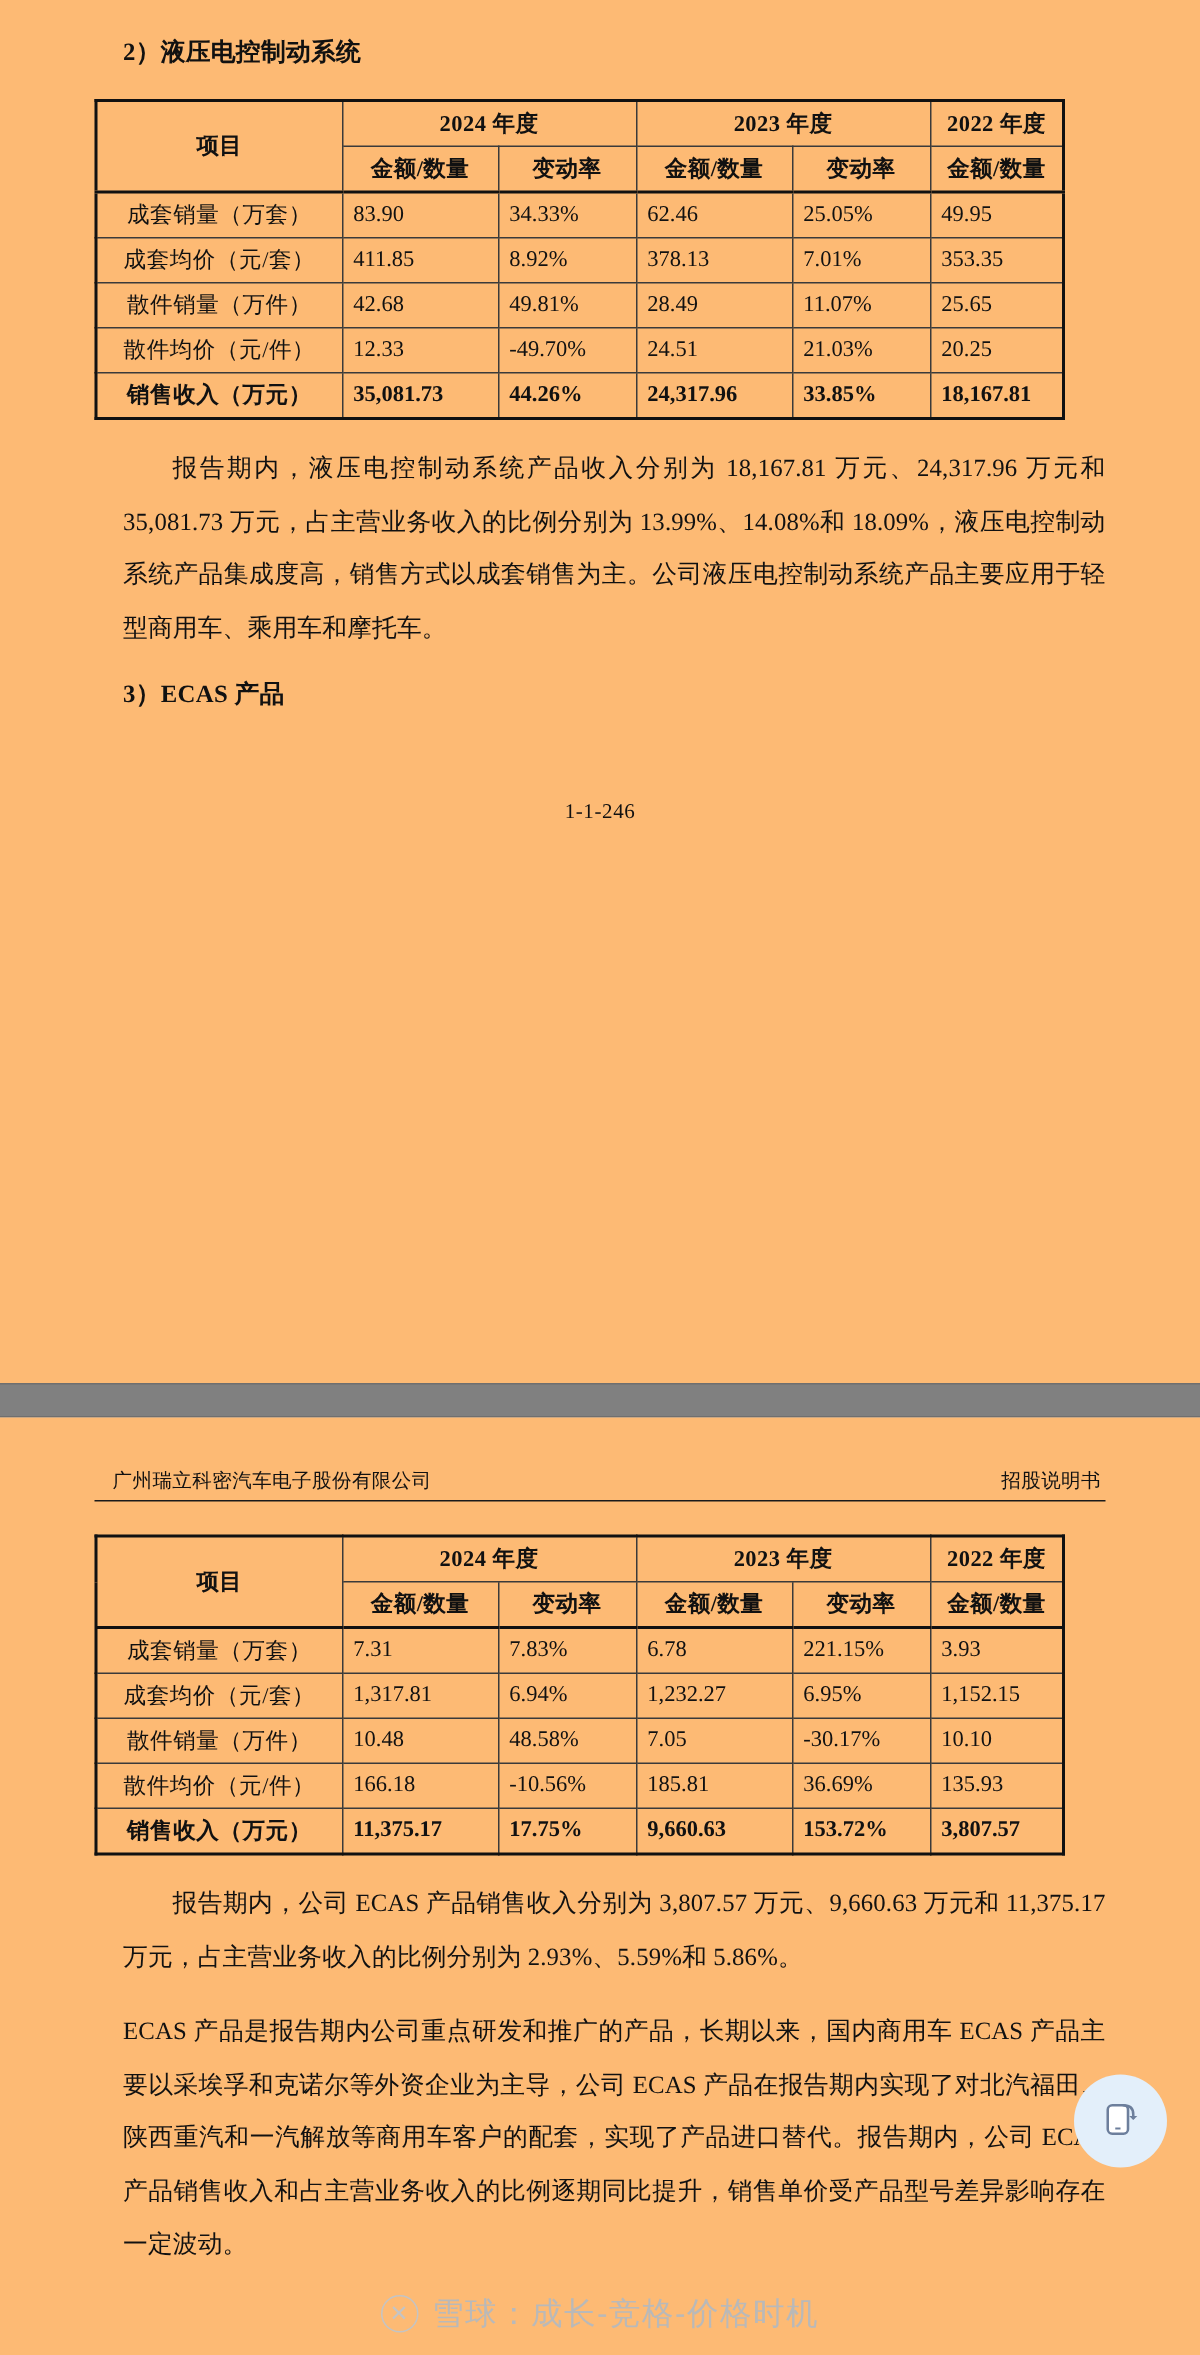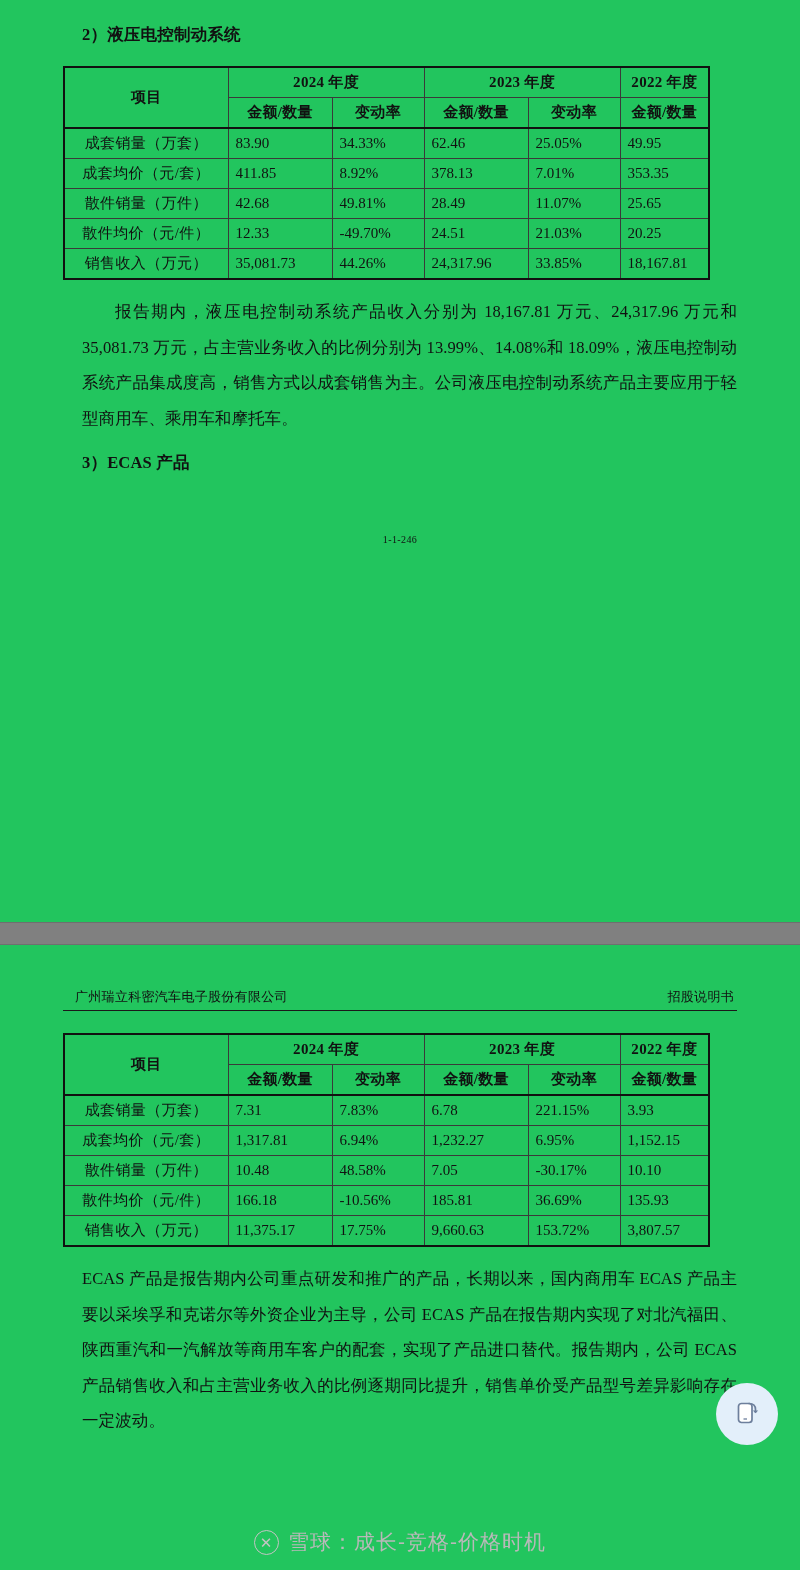--- a/index.html
+++ b/index.html
@@ -10,25 +10,25 @@
   body {
     width: 800px; height: 1570px;
     font-family: "Liberation Serif", "DejaVu Serif", serif;
     color: #111111;
     position: relative;
     overflow: hidden;
   }
 
   .page {
     position: relative;
-    background: #22c55e;
+    background: #fdba74;
     padding: 0 63px;
   }
   #page-one { height: 922px; padding-top: 8px; }
-  #page-two { height: 625px; padding-top: 43px; }
+  #page-two { height: 625px; padding-top: 33px; }
 
   .page-gap {
     height: 23px;
     background: #808080;
     border-top: 1px solid #6f6f6f;
     border-bottom: 1px solid #6f6f6f;
     width: 100%;
   }
 
   
@@ -46,21 +46,21 @@
     padding-left: 19px;
     text-indent: 33px;
     text-align: justify;
     text-justify: inter-ideograph;
     letter-spacing: 0.1px;
   }
   p.para.noindent { text-indent: 0; }
 
   .page-number {
     text-align: center;
-    font-size: 10px;
+    font-size: 14px;
     margin-top: 56px;
     letter-spacing: 0.4px;
   }
 
   
   .doc-header {
     display: flex;
     justify-content: space-between;
     align-items: flex-end;
     font-size: 13px;
@@ -97,21 +97,21 @@
     text-align: center;
     letter-spacing: 0.4px;
     margin-top: 39px;
   }
   table.fin td.num {
     text-align: left;
     padding-right: 13px;
     font-family: "Liberation Serif", serif;
   }
   table.fin tr.total td {
-    font-weight: normal;
+    font-weight: bold;
     border-top: 1.6px solid #111;
   }
   col.c-item  { width: 164px; }
   col.c-amt   { width: 104px; }
   col.c-chg   { width: 92px; }
   col.c-amt2  { width: 104px; }
   col.c-chg2  { width: 92px; }
   col.c-amt3  { width: 89px; }
 
   
@@ -308,20 +308,21 @@
           <td class="label">销售收入（万元）</td>
           <td class="num">11,375.17</td>
           <td class="num">17.75%</td>
           <td class="num">9,660.63</td>
           <td class="num">153.72%</td>
           <td class="num">3,807.57</td>
         </tr>
       </tbody>
   </table>
 
+  <p class="para">报告期内，公司 ECAS 产品销售收入分别为 3,807.57 万元、9,660.63 万元和 11,375.17 万元，占主营业务收入的比例分别为 2.93%、5.59%和 5.86%。</p>
 
   <p class="para noindent">ECAS 产品是报告期内公司重点研发和推广的产品，长期以来，国内商用车 ECAS 产品主要以采埃孚和克诺尔等外资企业为主导，公司 ECAS 产品在报告期内实现了对北汽福田、陕西重汽和一汽解放等商用车客户的配套，实现了产品进口替代。报告期内，公司 ECAS 产品销售收入和占主营业务收入的比例逐期同比提升，销售单价受产品型号差异影响存在一定波动。</p>
 </div>
 
 <div class="fab">
   <span>
     <svg width="30" height="30" viewBox="0 0 30 30" fill="none">
       <rect x="6.5" y="6.5" width="13.5" height="19" rx="3" stroke="#6d7f9c" stroke-width="1.7" fill="#ffffff"></rect>
       <line x1="11.5" y1="22" x2="15" y2="22" stroke="#6d7f9c" stroke-width="1.3"></line>
       <path d="M17 6.5 C22 6.5 23.5 9 23.5 12.5 L23.5 15" stroke="#6d7f9c" stroke-width="1.7" fill="none" stroke-linecap="round"></path>

